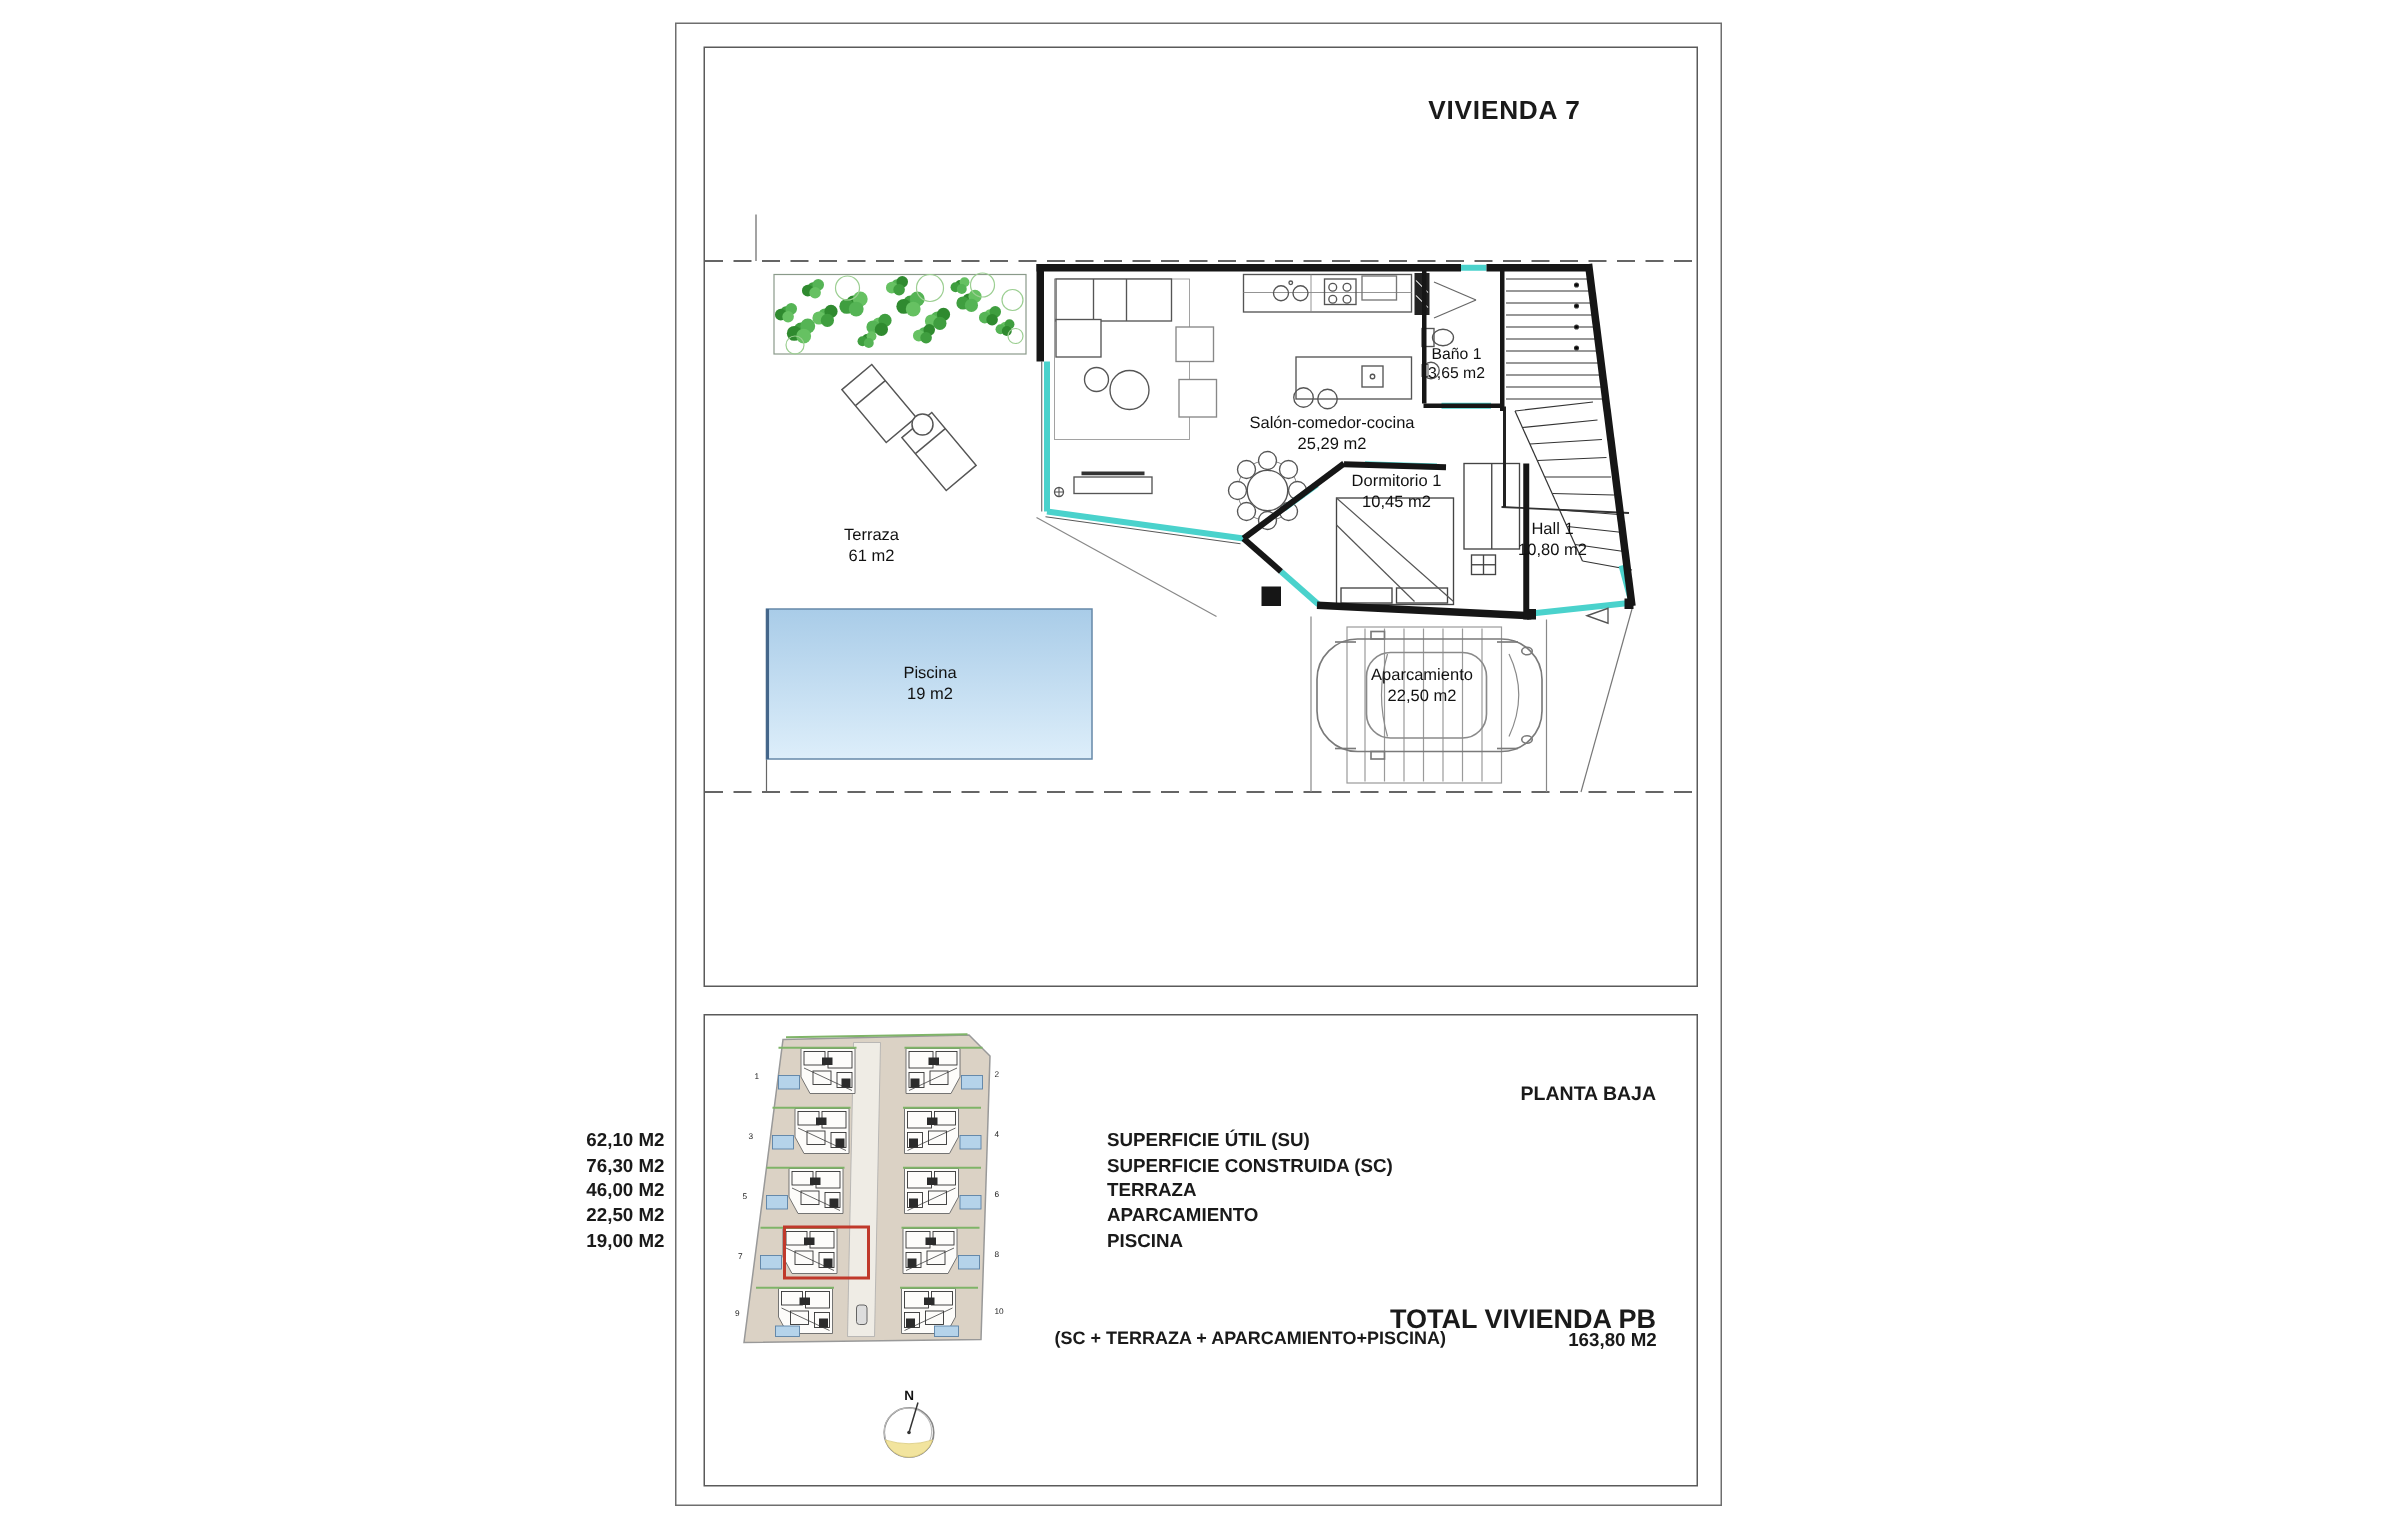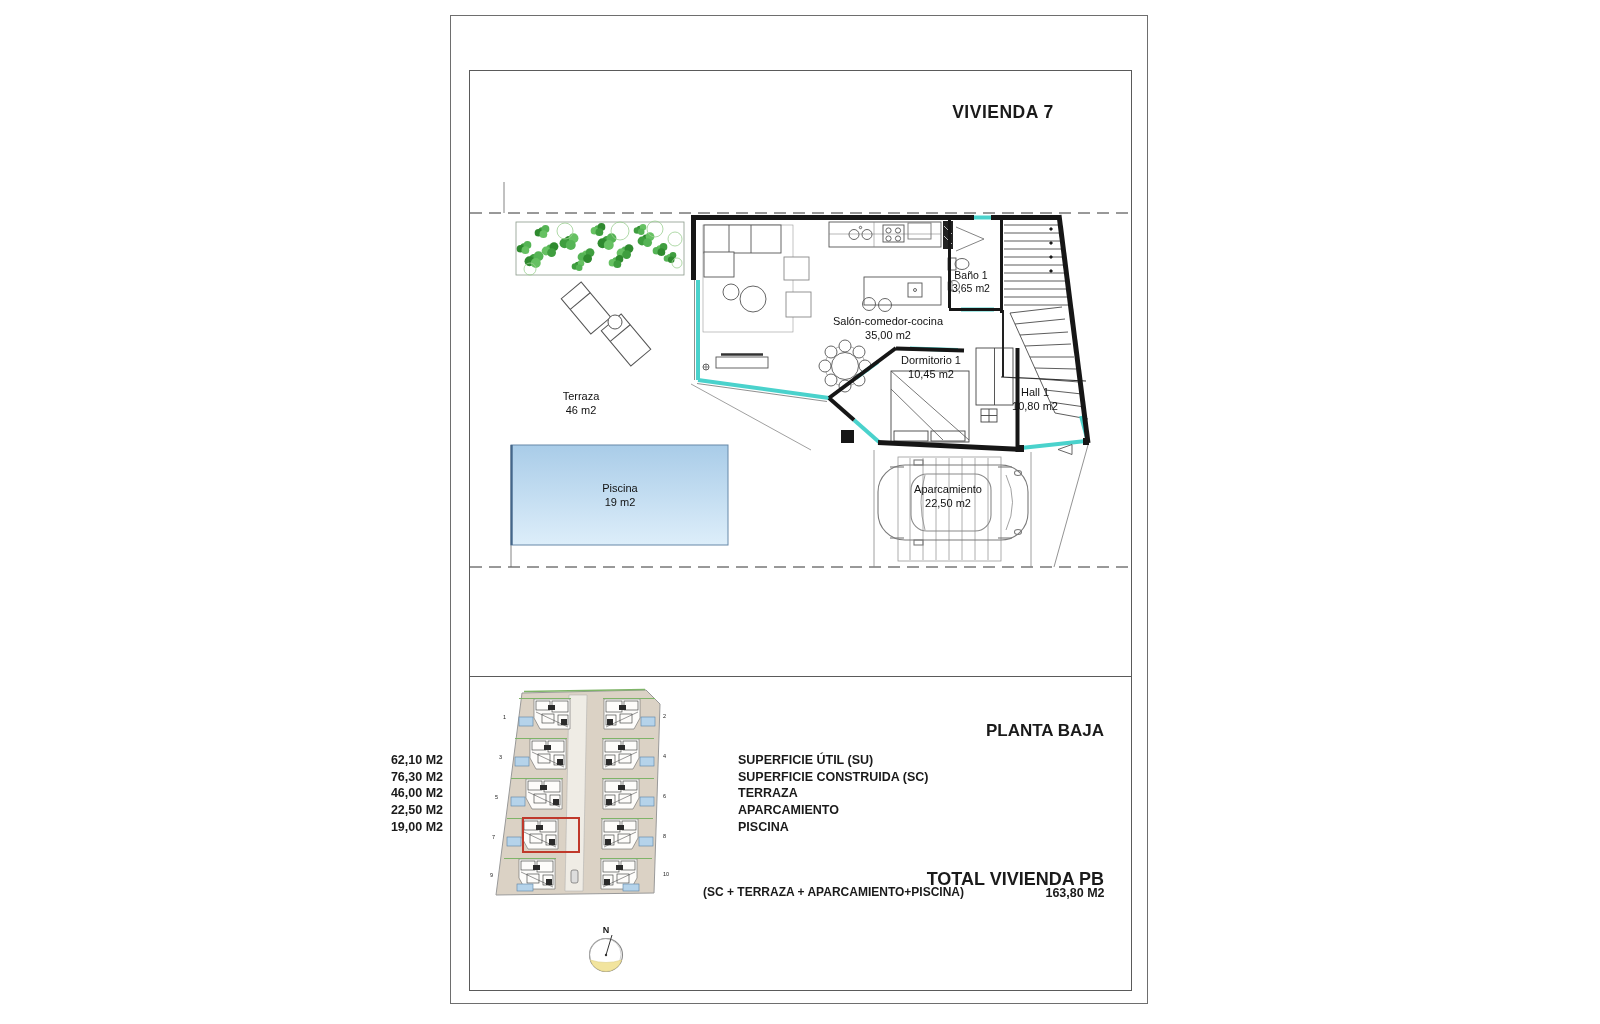--- a/index.html
+++ b/index.html
@@ -1,32 +1,32 @@
 <!DOCTYPE html>
 <html><head>
 <meta charset="utf-8">
 <style>
   html,body{margin:0;padding:0;background:#ffffff;}
   .page{position:relative;width:1600px;height:1024px;background:#ffffff;overflow:hidden;
         font-family:"Liberation Sans",sans-serif;color:#1a1a1a;}
   .sheet{position:absolute;left:450px;top:15px;width:696px;height:987px;
          background:#fff;border:1px solid #6e6e6e;}
   .panel{position:absolute;background:#fff;border:1px solid #5a5a5a;}
-  .panel-top{left:18px;top:15px;width:661px;height:625px;margin-top:39px;}
+  .panel-top{left:18px;top:15px;width:661px;height:625px;}
   .panel-bottom{left:18px;top:660px;width:661px;height:313px;}
   .panel svg{position:absolute;left:0;top:0;}
   .plan-title{position:absolute;left:533px;top:31px;transform:translateX(-50%);
               font-size:17.5px;font-weight:700;letter-spacing:.5px;white-space:nowrap;}
   .rlabel{position:absolute;transform:translateX(-50%);text-align:center;
           font-size:11px;line-height:14px;color:#111;white-space:nowrap;}
   .rlabel.small{font-size:10.5px;line-height:13px;}
   .trow{position:absolute;height:16px;font-size:12.5px;font-weight:700;white-space:nowrap;}
   .trow .lab{position:absolute;left:268px;top:0;}
   .trow .val{position:absolute;right:27px;top:0;text-align:left;}
-  .thead{position:absolute;right:27px;top:44px;font-size:17px;font-weight:700;}
+  .thead{position:absolute;right:27px;top:44px;font-size:13px;font-weight:700;}
   .ttotal-lab{position:absolute;right:27px;top:192px;font-size:18px;font-weight:700;}
   .ttotal-val{position:absolute;left:524px;width:162px;top:209px;text-align:center;
               font-size:12.5px;font-weight:700;}
   .tformula{position:absolute;left:233px;top:208px;font-size:12px;font-weight:700;white-space:nowrap;}
 </style>
 </head>
 <body>
 
 <div class="page">
  <div class="sheet">
@@ -303,29 +303,29 @@
       <rect x="548" y="374" width="6" height="7" fill="#161616" stroke="none"></rect>
       <rect x="613" y="367" width="6" height="7" fill="#161616" stroke="none"></rect>
     </g>
 
     <polygon points="588,378.5 602,373.5 602,383.5" fill="none" stroke="#555" stroke-width="0.9"></polygon>
    </svg>
 
    <div class="plan-title">VIVIENDA 7</div>
    <div class="rlabel" style="left:111px;top:318px;">
      <div>Terraza</div>
-          <div>46 m2</div>
+          <div>61 m2</div>
    </div>
    <div class="rlabel" style="left:150px;top:410px;">
      <div>Piscina</div>
           <div>19 m2</div>
    </div>
    <div class="rlabel" style="left:418px;top:243px;">
      <div>Salón-comedor-cocina</div>
-          <div>35,00 m2</div>
+          <div>25,29 m2</div>
    </div>
    <div class="rlabel small" style="left:501px;top:198px;">
      <div>Baño 1</div>
           <div>3,65 m2</div>
    </div>
    <div class="rlabel" style="left:461px;top:282px;">
      <div>Dormitorio 1</div>
           <div>10,45 m2</div>
    </div>
    <div class="rlabel" style="left:565px;top:314px;">

